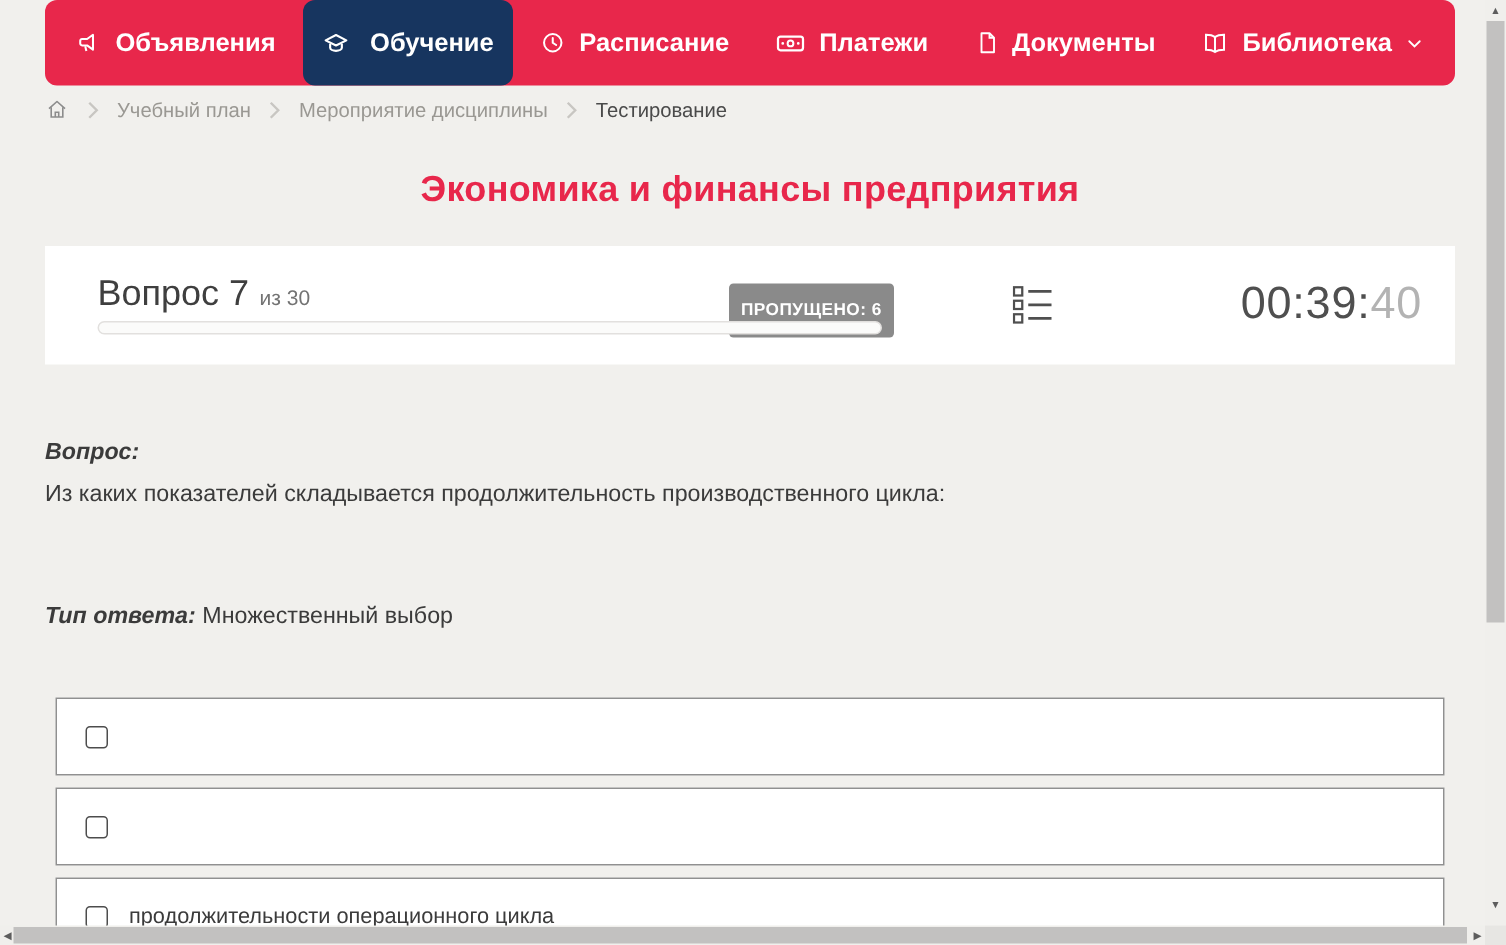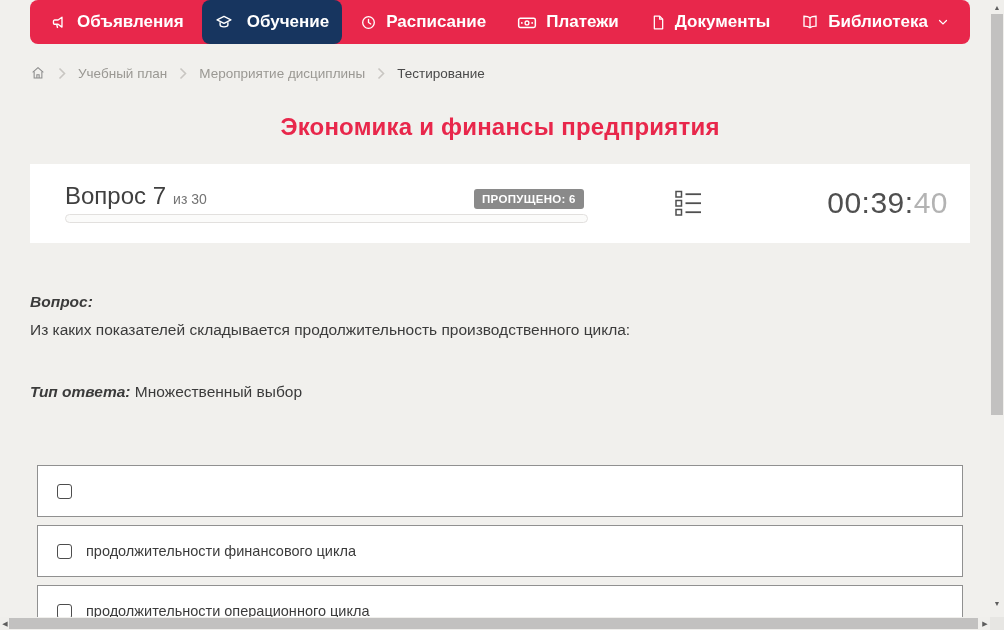--- a/index.html
+++ b/index.html
@@ -7,21 +7,21 @@
   body {
     position:relative;
     overflow:hidden;
     background:#f1f0ed;
     font-family:"Liberation Sans", sans-serif;
     color:#3b3b3b;
   }
 
   
   .nav {
-    position:absolute; left:30px; top:0; width:940px; height:44px;
+    position:absolute; left:30px; top:0; width:940px; height:57px;
     background:#e8274b; border-radius:8px;
     display:flex; align-items:stretch; justify-content:space-between;
     padding:0 8px;
   }
   .nav-item {
     display:flex; align-items:center; gap:9px;
     padding:0 13px; color:#fff; font-weight:bold; font-size:17px;
     white-space:nowrap; cursor:pointer;
   }
   .nav-item.active { background:#17355f; border-radius:8px;gap:14px; }
@@ -47,39 +47,39 @@
 
   
   .qcard {
     position:absolute; left:30px; top:164px; width:940px; height:79px;
     background:#ffffff;
   }
   .q-num-row { position:absolute; left:35px; top:18px; display:flex; align-items:baseline; }
   .q-num { font-size:24px; color:#3f3f3f; }
   .q-of  { font-size:14px; color:#737373; margin-left:7px; }
   .skip-badge {
-    position:absolute; left:444px; top:25px; height:20px;
+    position:absolute; left:456px; top:25px; height:36px;
     background:#8a8a8a; color:#fff; font-size:11.5px; font-weight:bold;
     border-radius:3px; padding:5px 8px; display:flex; align-items:center;
     letter-spacing:.3px;
   }
   .progress {
     position:absolute; left:35px; top:50px; width:523px; height:9px;
     background:#fbfbfa; border:1px solid #e2e0de; border-radius:5px; overflow:hidden;
   }
   .progress-fill { height:100%; width:0%; background:#17355f; }
   .qlist-btn { position:absolute; left:645px; top:26px; cursor:pointer; }
   .timer { position:absolute; right:22px; top:22px; font-size:30px; color:#4f4f4f; letter-spacing:.5px; }
   .timer .secs { color:#b3b3b3; }
 
   
   .qbody { position:absolute; left:30px; top:292px; width:920px; font-size:15.5px; line-height:19px; }
   .q-label { font-weight:bold; font-style:italic; }
   .q-text  { margin-top:9px; }
-  .q-type  { margin-top:43px; }
+  .q-type  { margin-top:62px; }
   .q-type .type-value { font-weight:normal; font-style:normal; }
 
   
   .options { position:absolute; left:37px; top:465px; width:926px; }
   .option {
     height:52px; margin-bottom:8px; background:#fff;
     border:1px solid #909090; display:flex; align-items:center;
     padding-left:19px; cursor:pointer;
   }
   .checkbox {
@@ -241,21 +241,20 @@
     <span class="type-value">Множественный выбор</span>
   </div>
 </div>
 
 <div class="options">
   <div class="option">
     <span class="checkbox"></span>
   </div>
   <div class="option">
     <span class="checkbox"></span>
-    <span class="option-label">продолжительности финансового цикла</span>
   </div>
   <div class="option">
     <span class="checkbox"></span>
     <span class="option-label">продолжительности операционного цикла</span>
   </div>
 </div>
 
 <div class="vscroll">
   <div class="arrow-up">▲</div>
   <div class="vthumb"></div>

